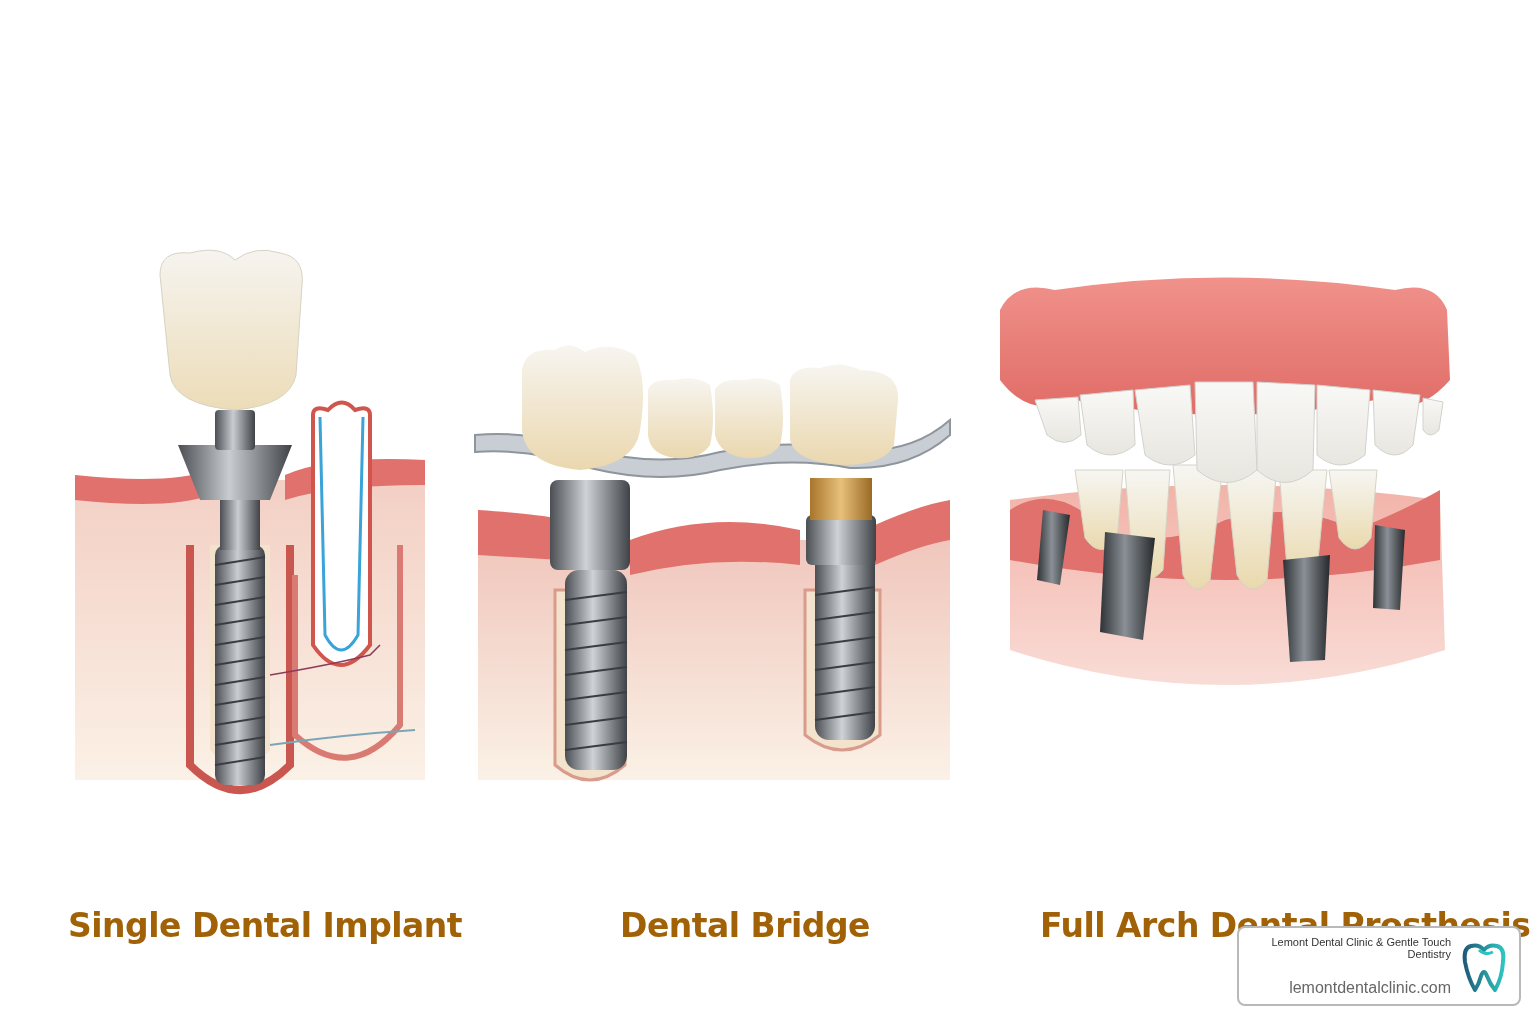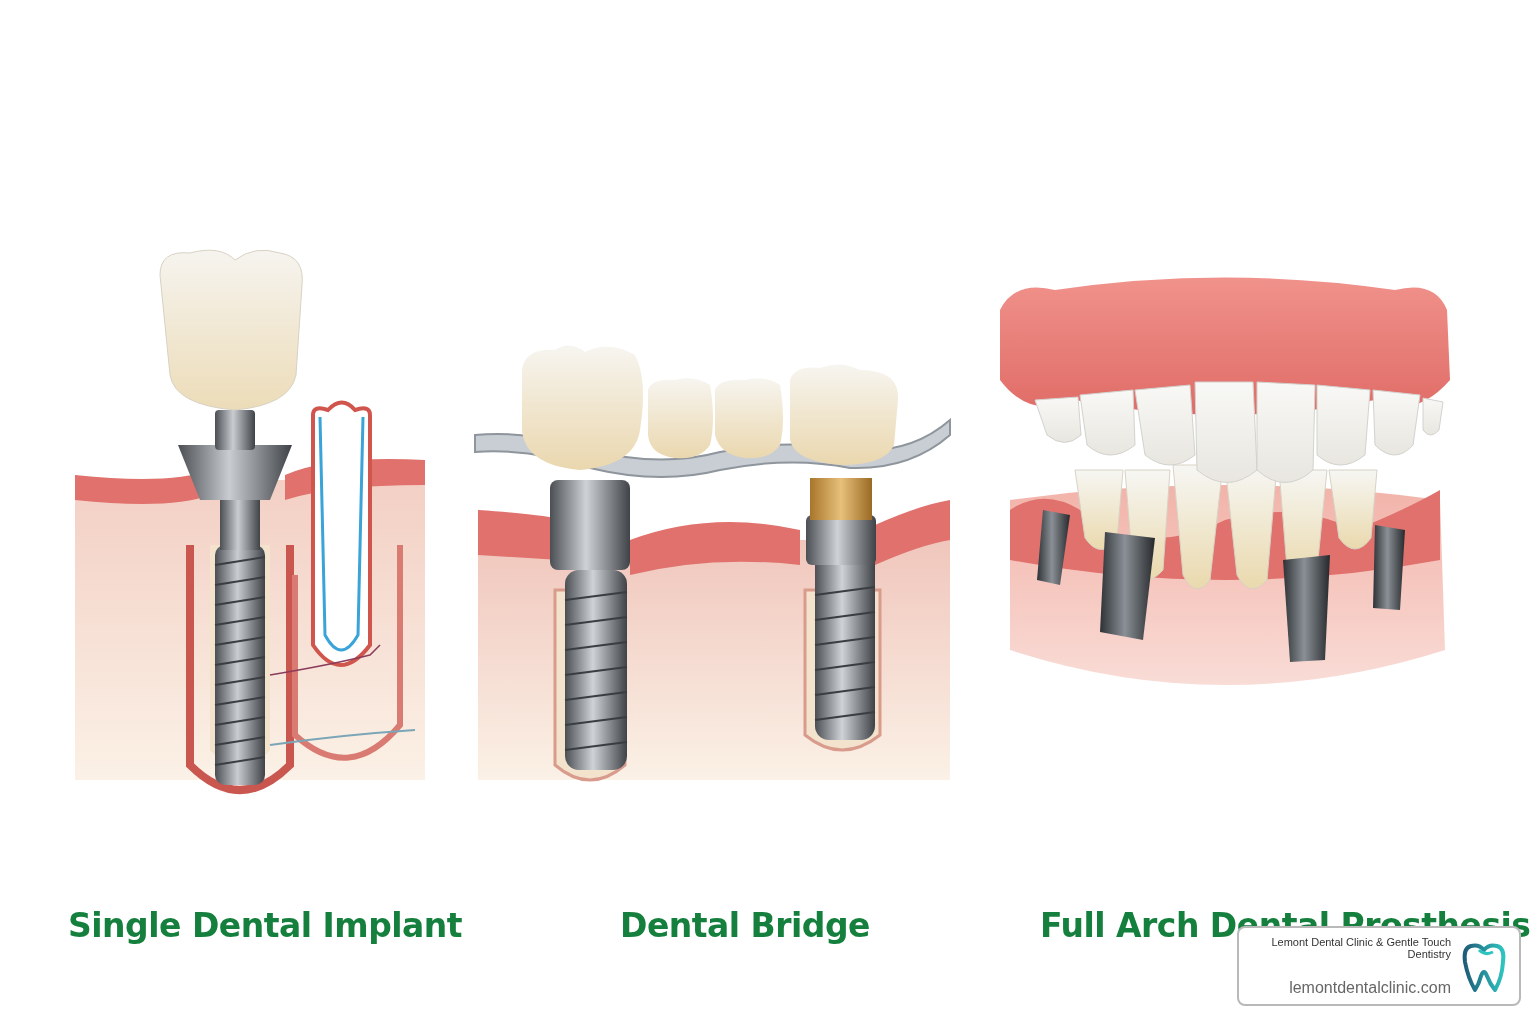--- a/index.html
+++ b/index.html
@@ -5,21 +5,21 @@
   html, body { margin: 0; padding: 0; }
   body {
     width: 1536px; height: 1024px; position: relative; overflow: hidden;
     background: #ffffff;
     font-family: "Liberation Sans", sans-serif;
   }
   .panel { position: absolute; }
   .panel svg { display: block; }
   .caption {
     position: absolute; font-family: "DejaVu Sans", sans-serif;
-    font-weight: bold; font-size: 33px; color: #15803d; letter-spacing: -0.5px;
+    font-weight: bold; font-size: 33px; color: #a16207; letter-spacing: -0.5px;
     white-space: nowrap;
   }
   .badge {
     position: absolute; left: 1237px; top: 926px; width: 284px; height: 80px;
     box-sizing: border-box; border: 2px solid #b9b9b9; border-radius: 8px;
     background: #ffffff; display: flex; align-items: center;
   }
   .badge-text { flex: 1; text-align: right; padding-right: 8px; }
   .badge-name { font-weight: normal; font-size: 11px; line-height: 12px; color: #333; margin-left: 20px; }
   .badge-url { font-size: 16px; color: #666; margin-top: 19px; }

